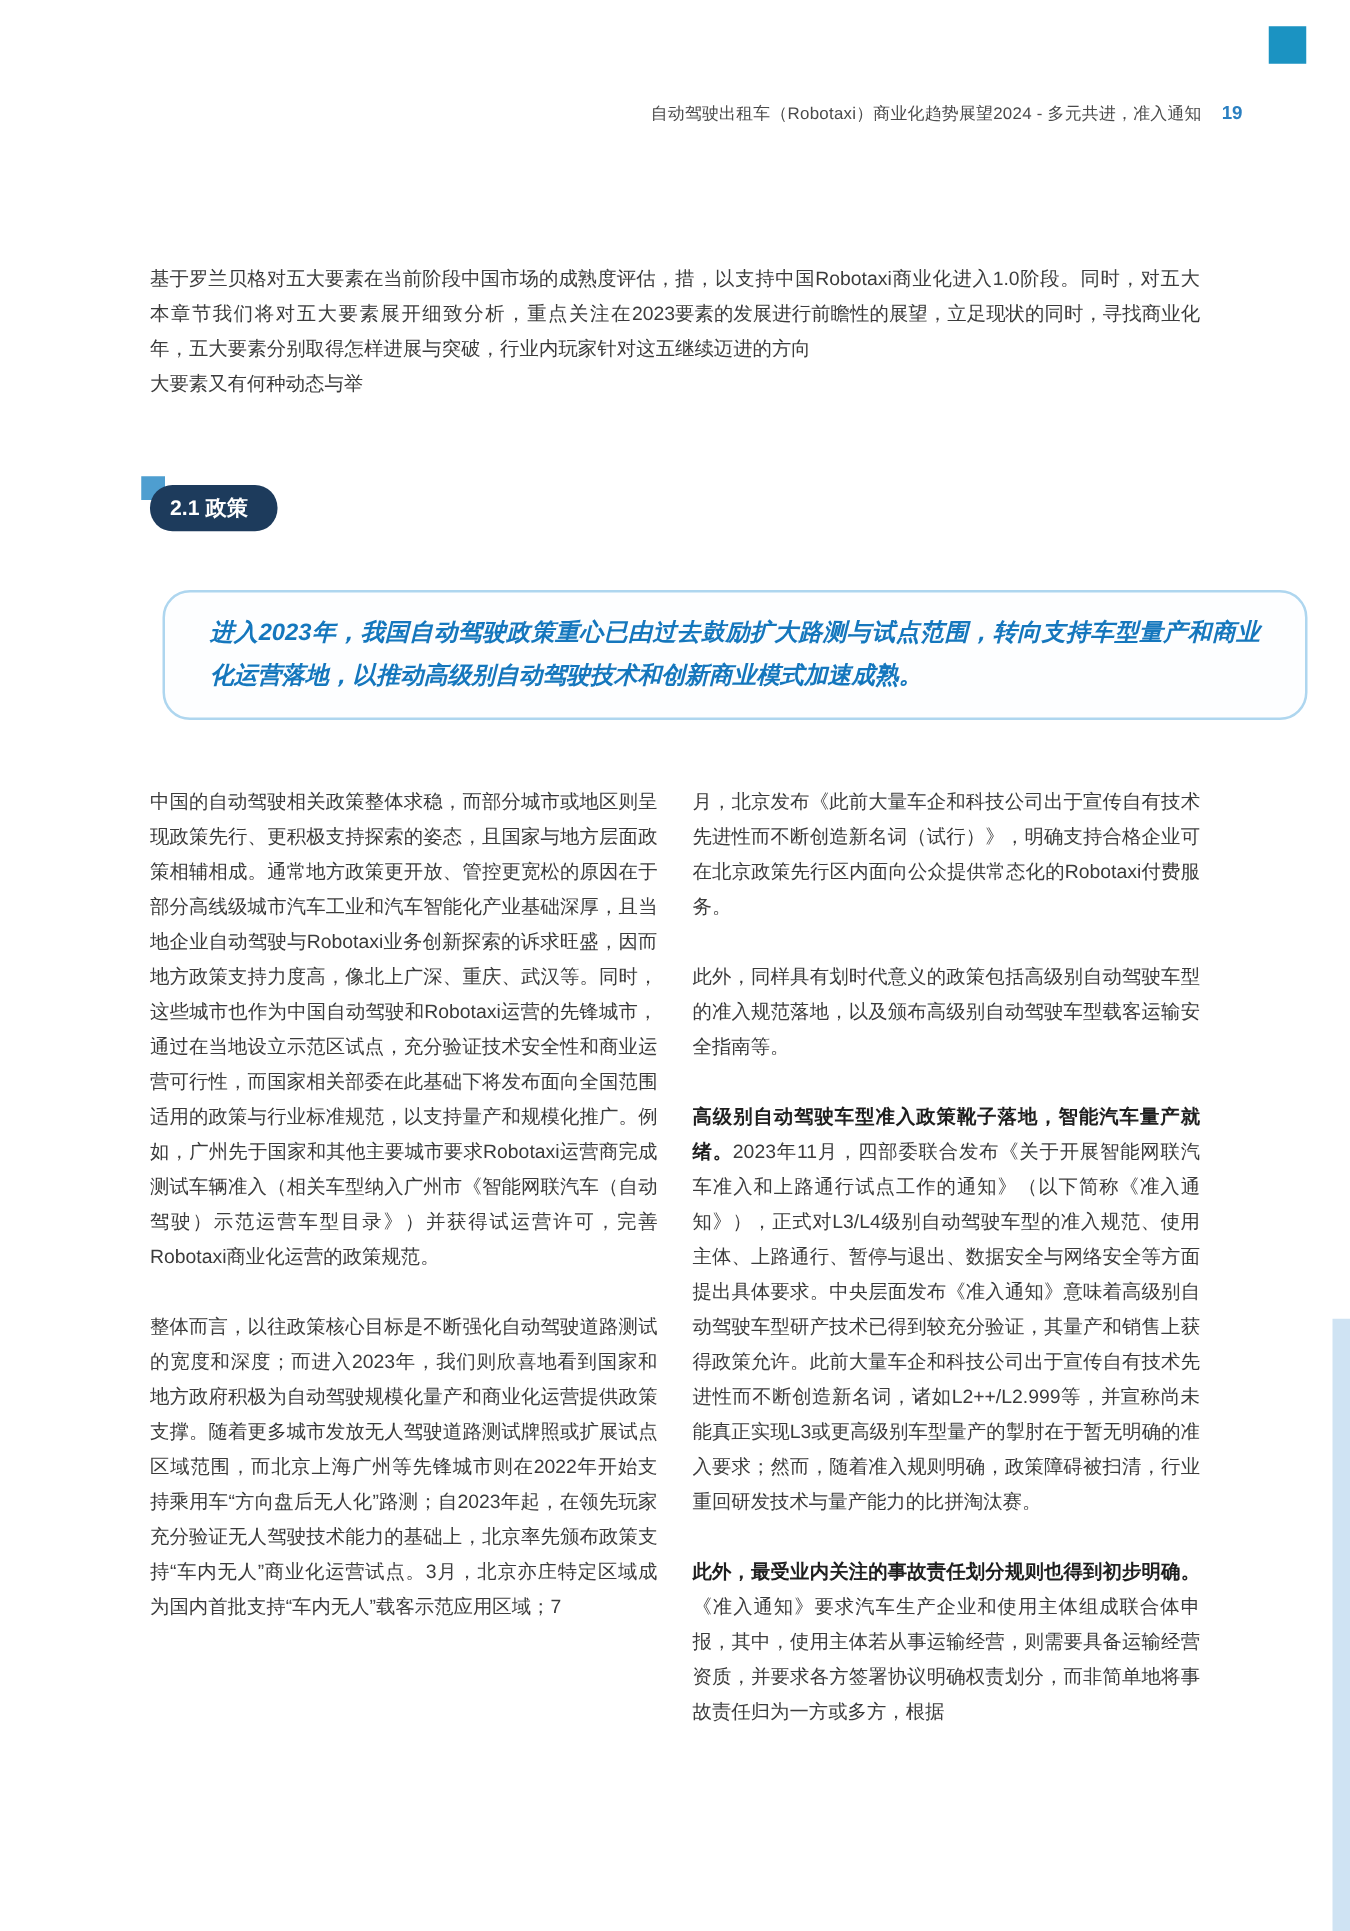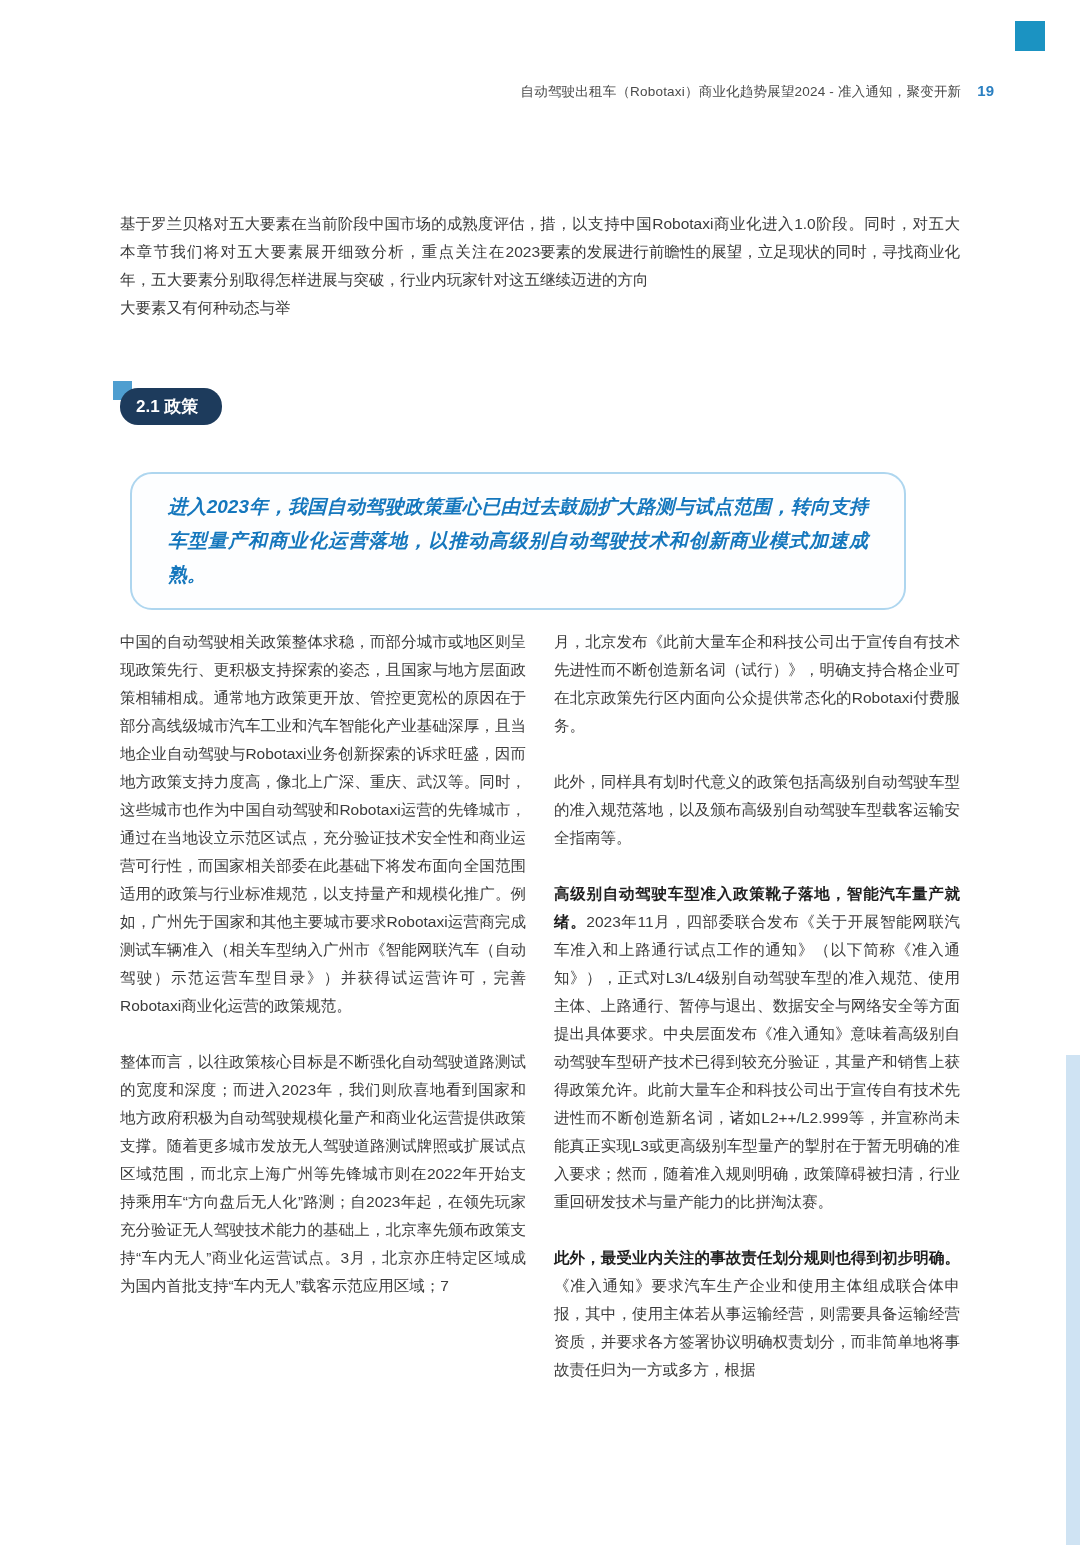--- a/index.html
+++ b/index.html
@@ -75,21 +75,21 @@
     font-size: 17px;
     line-height: 1;
     padding: 10px 24px 10px 16px;
     border-radius: 18px;
   }
   
   .callout {
     position: absolute;
     top: 472px;
     left: 130px;
-    width: 776px;
+    width: 916px;
     border: 2px solid #aed6ef;
     border-radius: 22px;
     background: #fdfeff;
     padding: 16px 36px;
   }
   .callout p {
     color: #1577bd;
     font-weight: bold;
     font-style: italic;
     font-size: 19px;
@@ -128,21 +128,21 @@
   }
 </style>
 </head>
 <body>
 
 <div class="page">
 
   <div class="corner-square"></div>
 
   <header class="header">
-    <span class="header-title">自动驾驶出租车（Robotaxi）商业化趋势展望2024 - 准入通知，聚变开新</span><span class="page-number">19</span>
+    <span class="header-title">自动驾驶出租车（Robotaxi）商业化趋势展望2024 - 多元共进，准入通知</span><span class="page-number">19</span>
   </header>
 
   <section class="intro">
     <p>基于罗兰贝格对五大要素在当前阶段中国市场的成熟度评估，本章节我们将对五大要素展开细致分析，重点关注在2023年，五大要素分别取得怎样进展与突破，行业内玩家针对这五大要素又有何种动态与举</p>
     <p>措，以支持中国Robotaxi商业化进入1.0阶段。同时，对五大要素的发展进行前瞻性的展望，立足现状的同时，寻找商业化继续迈进的方向</p>
   </section>
 
   <div class="badge-accent"></div>
   <div class="badge">
     <span>2.1 政策</span>

